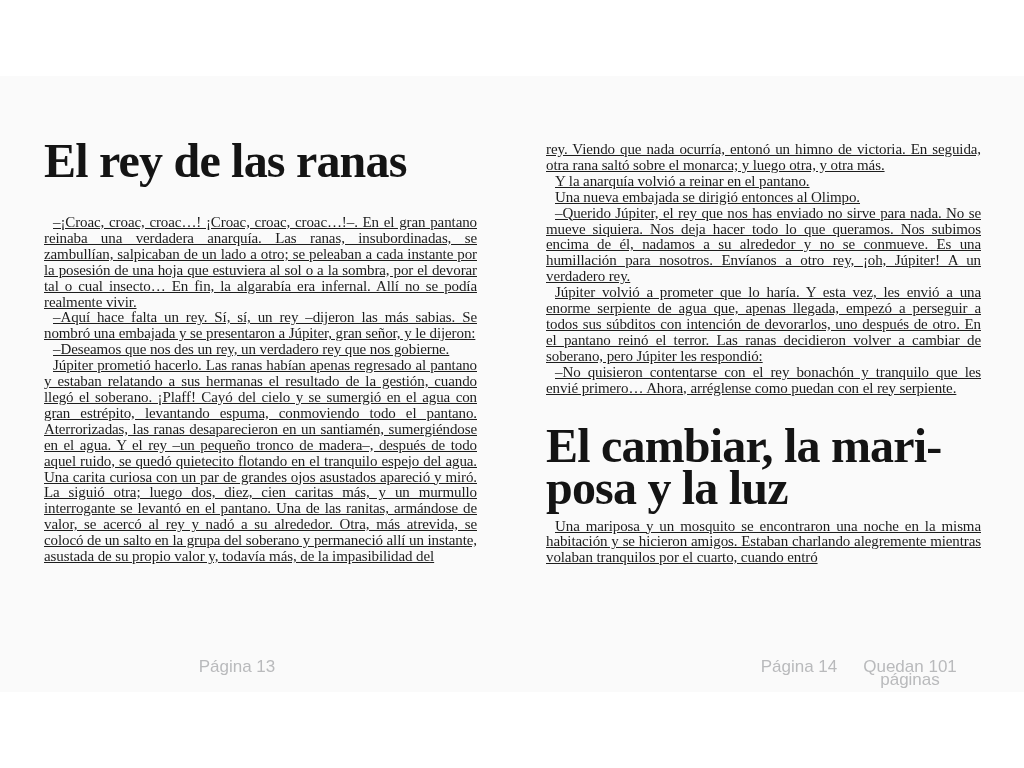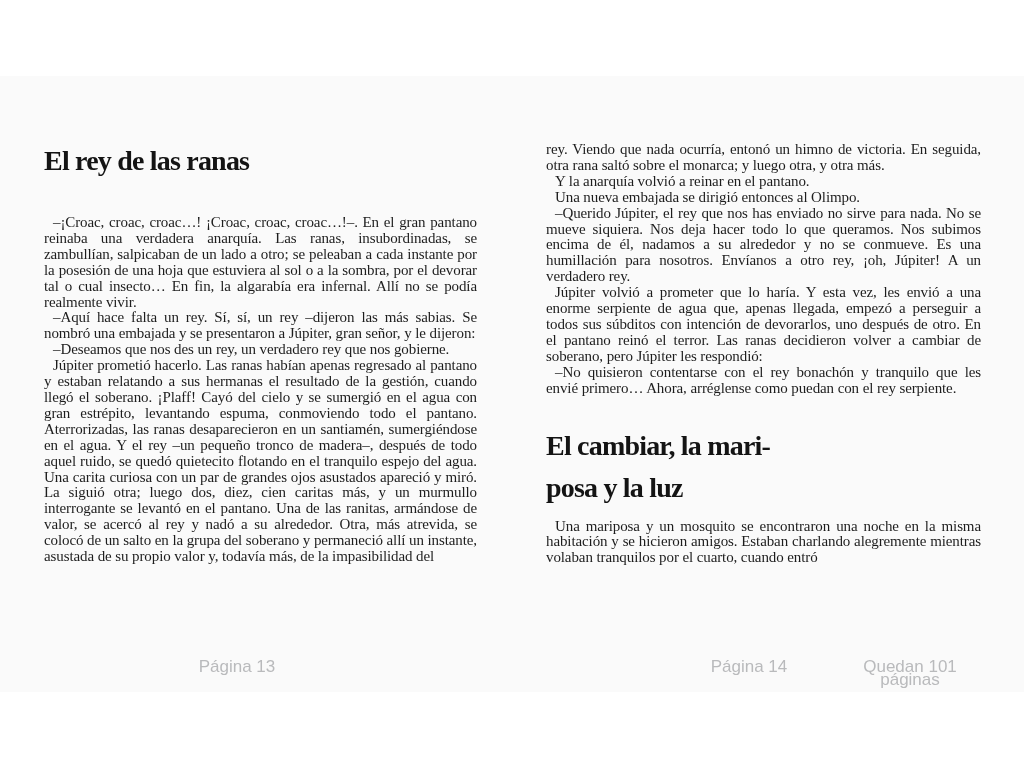--- a/index.html
+++ b/index.html
@@ -21,26 +21,27 @@
     text-align: justify;
     color: #1d1d1d;
     font-size: 15px;
     line-height: 15.9px;
     letter-spacing: -0.1px;
     hyphens: auto;
   }
   .page-col p {
     margin: 0;
     text-indent: 9px;
+    text-decoration: underline;
   }
   .page-col p.noindent { text-indent: 0; }
   .col-left  { left: 44px;  top: 64px; width: 433px; }
   .col-right { left: 546px; top: 66px; width: 435px; }
   h1.chapter-title {
-    font-size: 28px;
+    font-size: 48px;
     line-height: 42px;
     font-weight: 700;
     letter-spacing: -0.8px;
     margin: 0 0 33px 0;
     text-align: left;
     text-indent: 0;
     color: #141414;
   }
   h1.chapter-title.second {
     margin: 28px 0 10px 0;
@@ -49,21 +50,21 @@
   .footer-label {
     position: absolute;
     top: 584px;
     font-family: "Liberation Sans", sans-serif;
     font-size: 17px;
     line-height: 13px;
     color: #b9babc;
     text-align: center;
   }
   .footer-page-left  { left: 187px; width: 100px; }
-  .footer-page-right { left: 699px; width: 100px; }
+  .footer-page-right { left: 749px; width: 100px; }
   .footer-remaining  { left: 835px; width: 150px; text-align: center; }
 </style>
 </head>
 <body>
 
 <div class="surface">
 
   <div class="page-col col-left">
     <h1 class="chapter-title">El rey de las ranas</h1>
     <p>–¡Croac, croac, croac…! ¡Croac, croac, croac…!–. En el gran pantano reinaba una verdadera anarquía. Las ranas, insubordinadas, se zambullían, salpicaban de un lado a otro; se peleaban a cada instante por la posesión de una hoja que estuviera al sol o a la sombra, por el devorar tal o cual insecto… En fin, la algarabía era infernal. Allí no se podía realmente vivir.</p>

